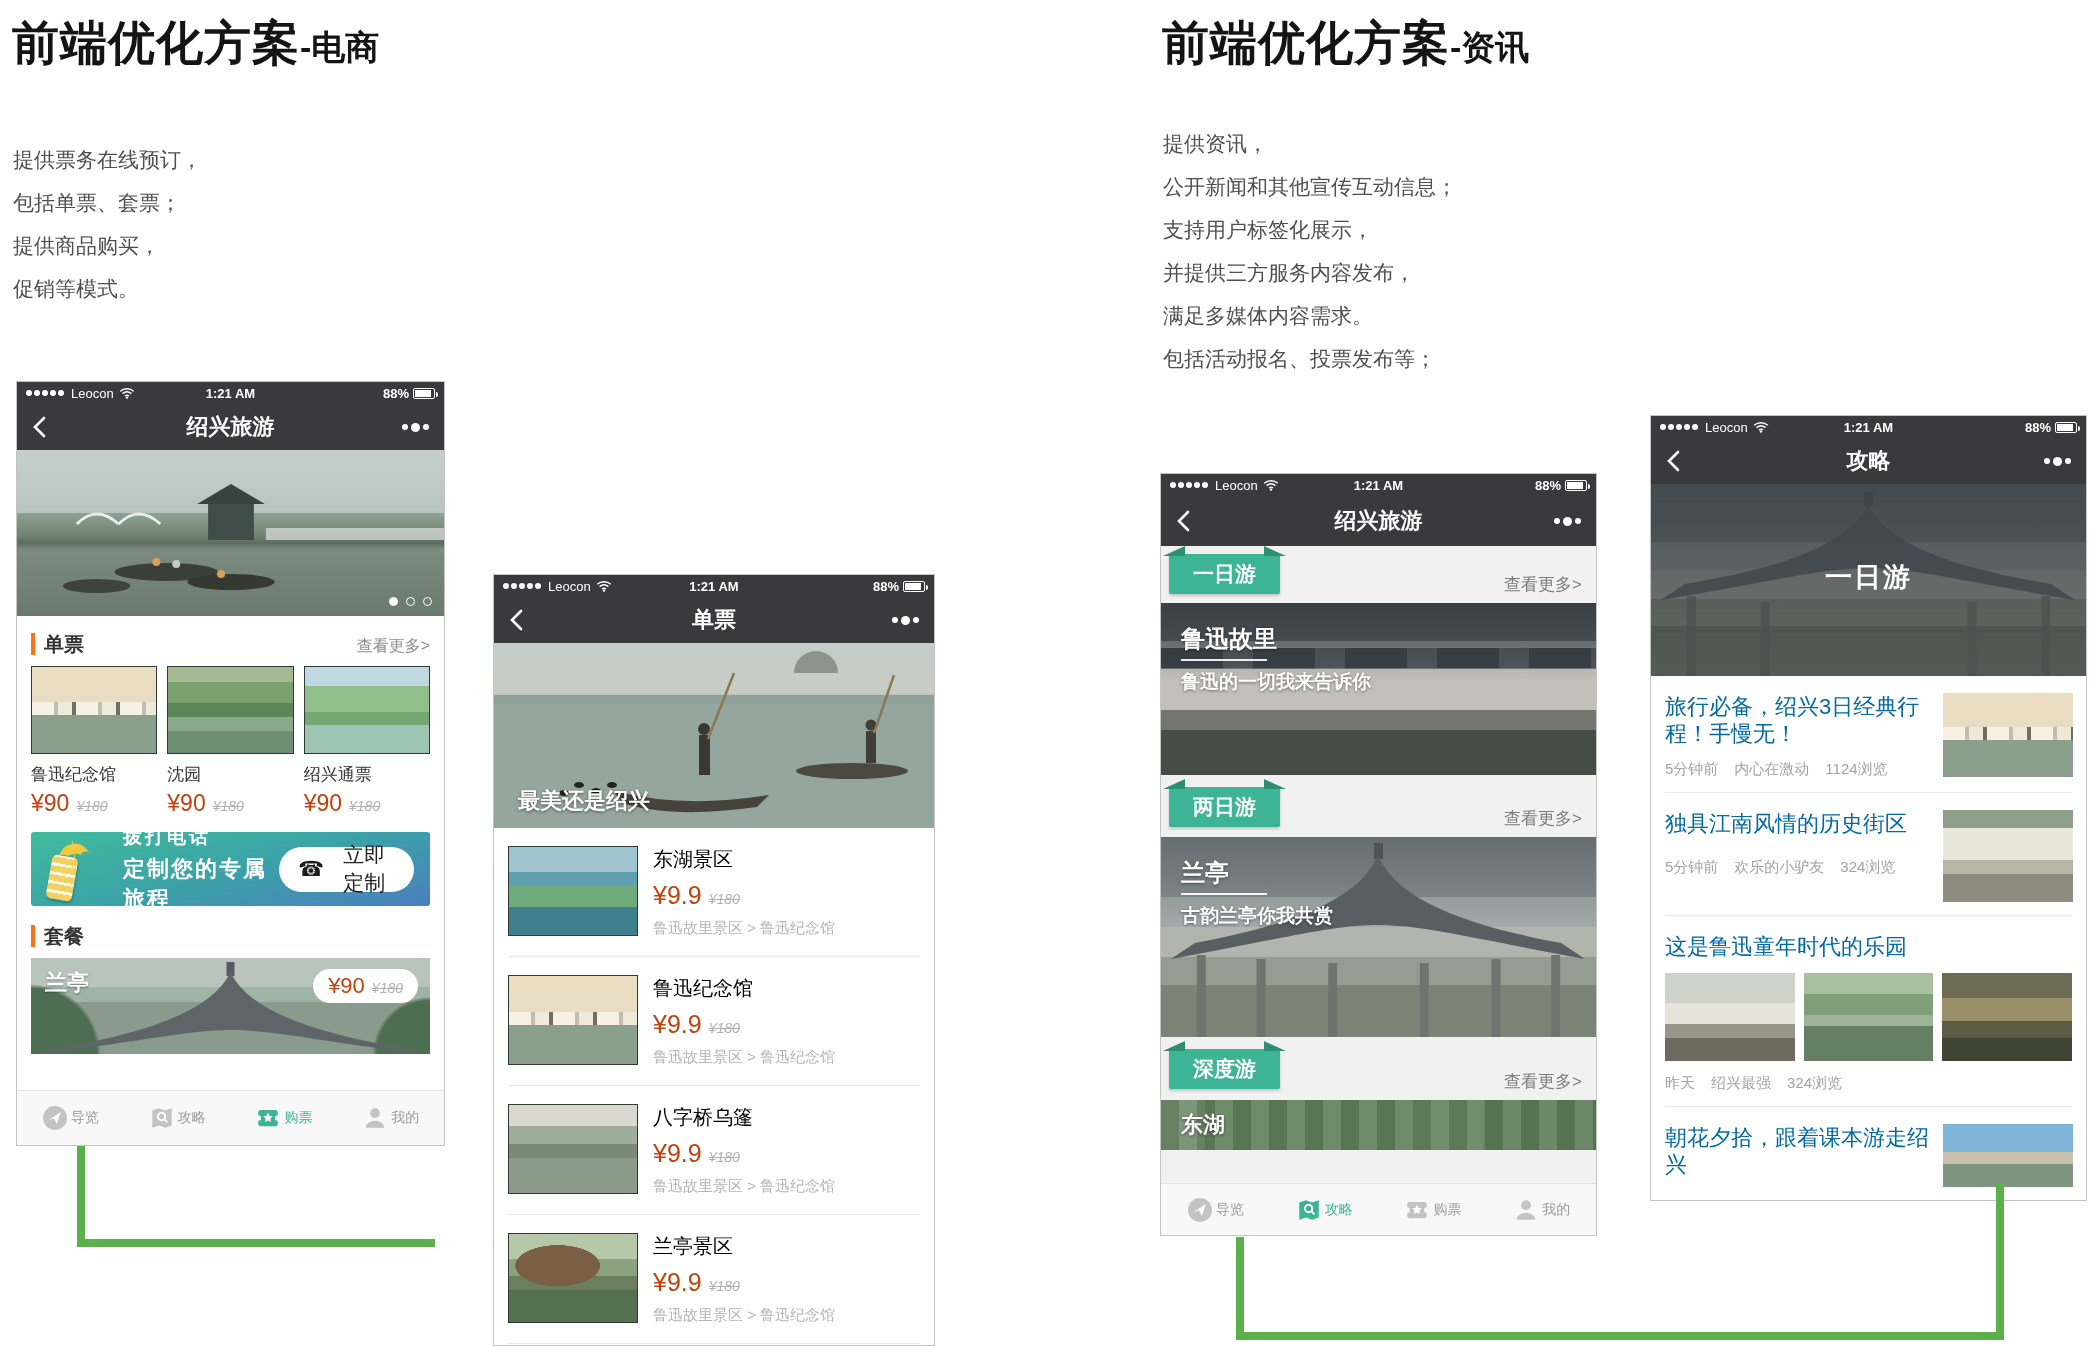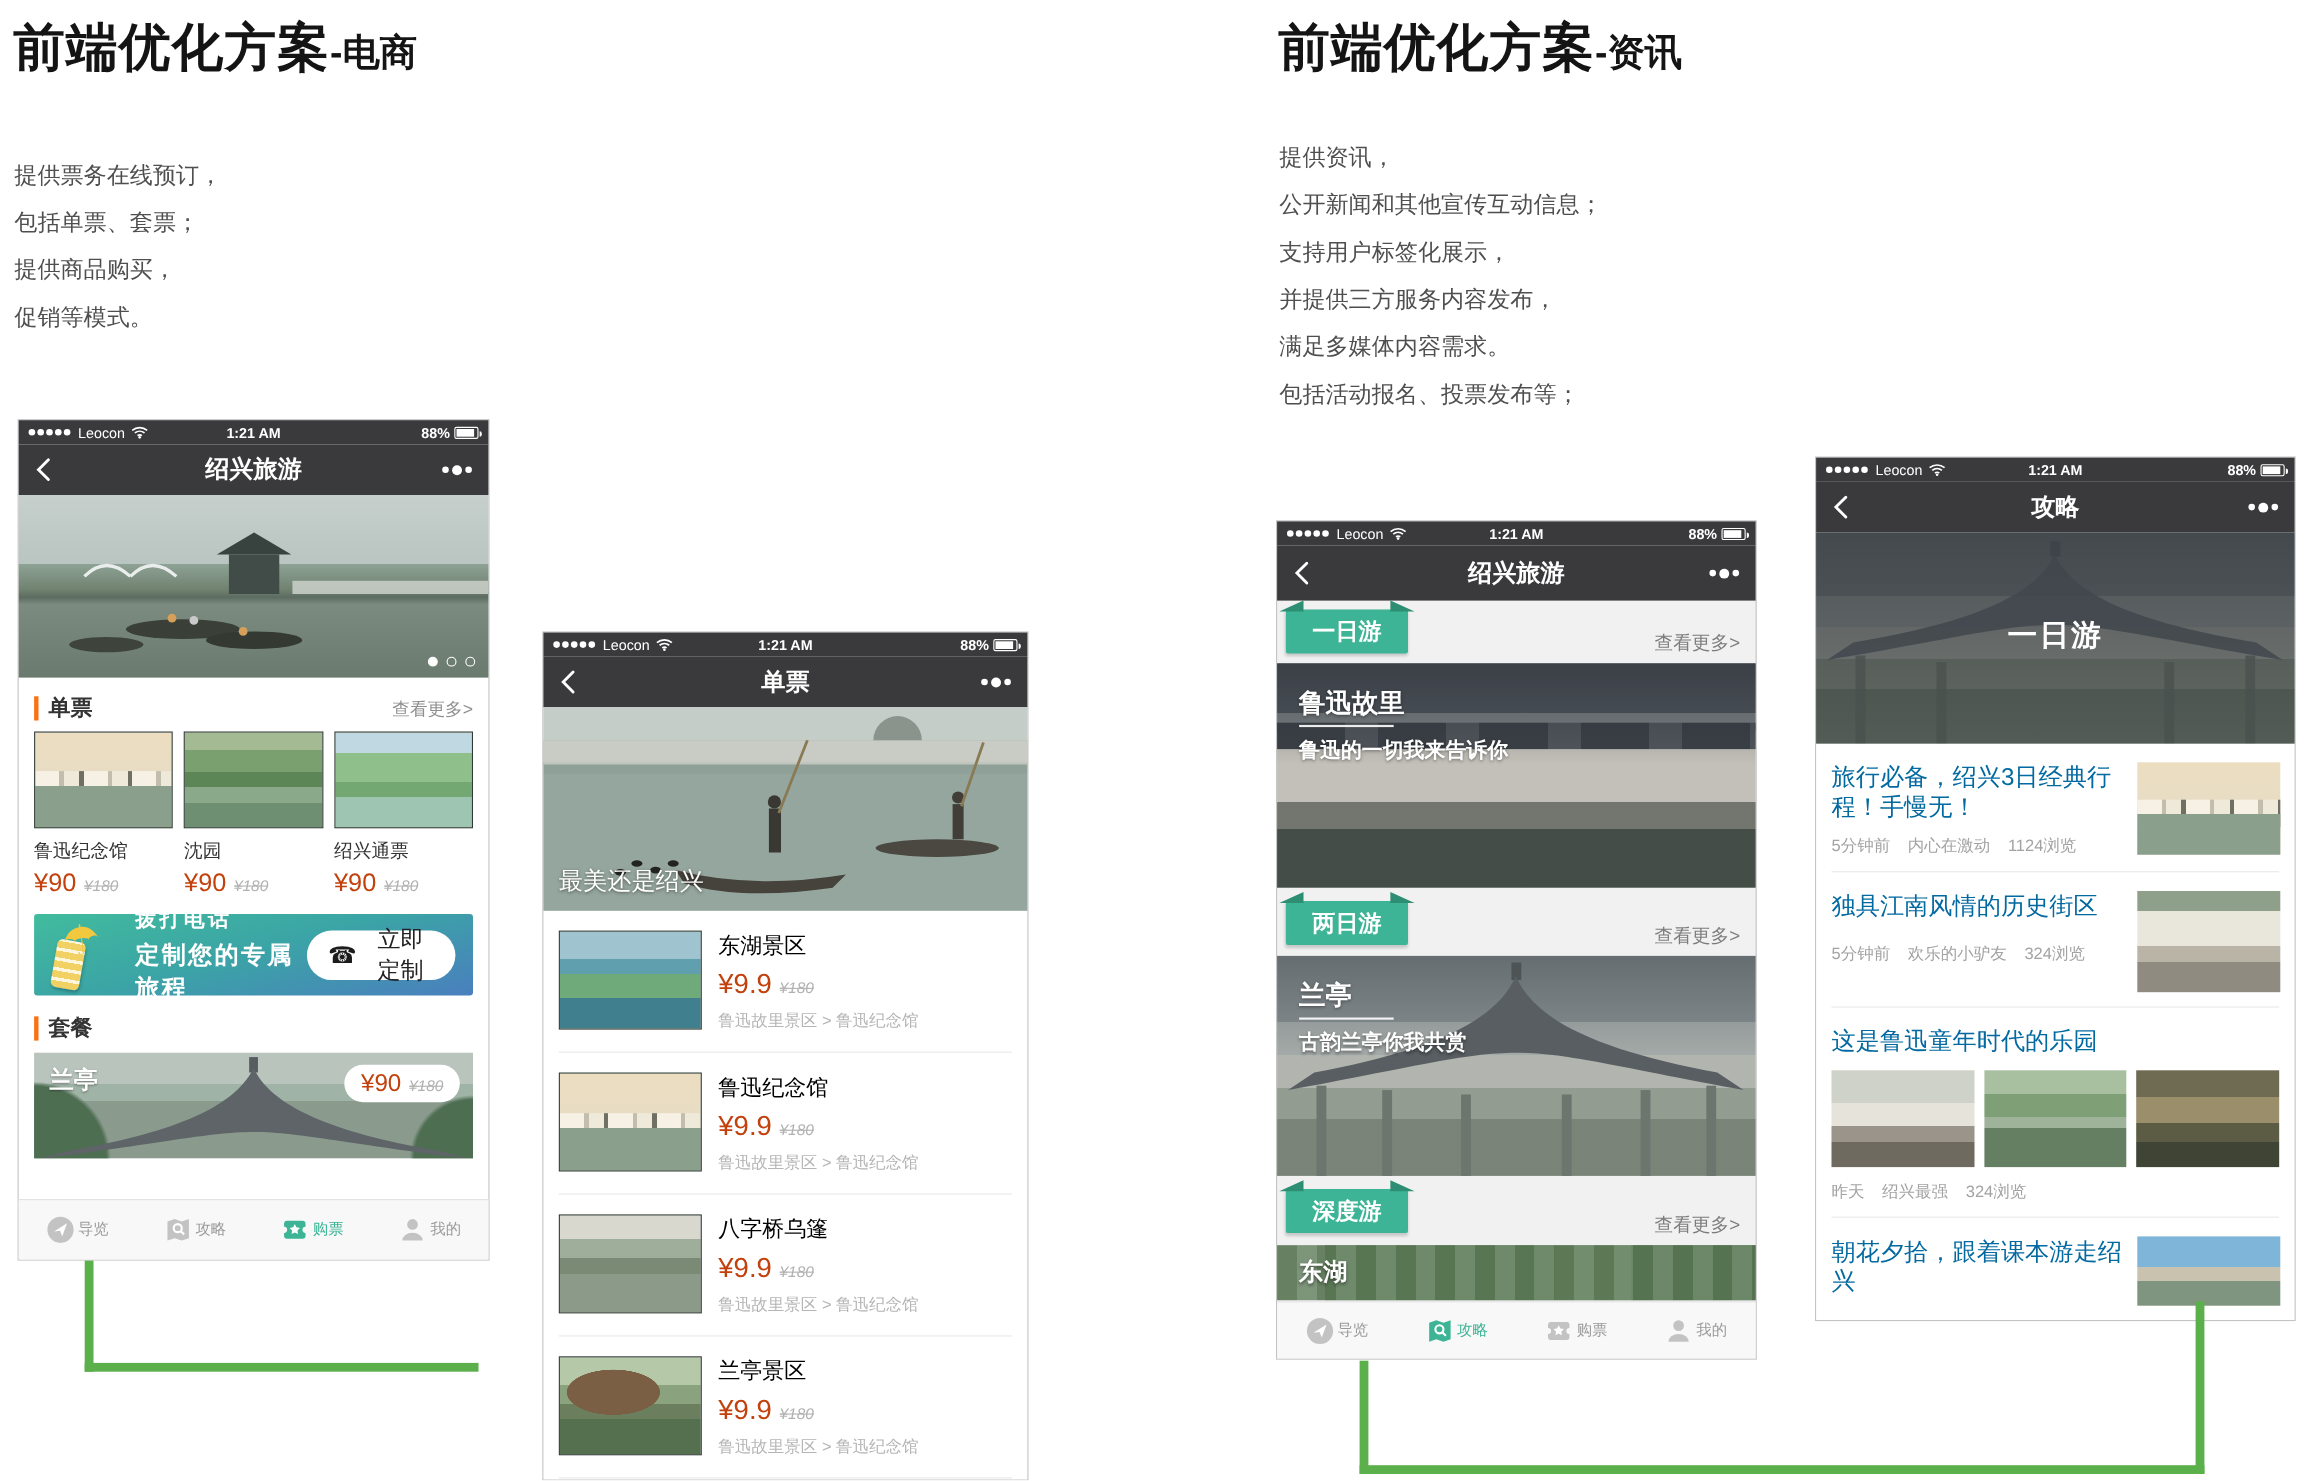--- a/index.html
+++ b/index.html
@@ -79,21 +79,21 @@
 .pricepill{position:absolute;right:12px;top:11px;background:#fff;border-radius:18px;padding:4px 15px;display:flex;align-items:baseline;gap:7px}
 .pricepill .price{font-size:22px}
 .pricepill .oldp{font-size:14px}
 
 .tabbar{position:absolute;left:0;right:0;bottom:0;height:55px;background:#f8f8f8;border-top:1px solid #e3e3e3;display:flex}
 .tab{flex:1;display:flex;flex-direction:row;align-items:center;justify-content:center;gap:3px;cursor:pointer}
 .tab .tlabel{font-size:14px;color:#9b9b9b}
 .tab.active .tlabel{color:#3cb495}
 
 .hero2{height:185px}
-.hero-cap{position:absolute;left:14px;bottom:12px;color:#fff;font-size:22px;font-weight:400;text-shadow:0 1px 3px rgba(0,0,0,.5)}
+.hero-cap{position:absolute;left:24px;bottom:12px;color:#fff;font-size:22px;font-weight:700;text-shadow:0 1px 3px rgba(0,0,0,.5)}
 .tlist{padding:0 14px}
 .titem{display:flex;padding:18px 0;border-bottom:1px solid #e8e8e8;cursor:pointer}
 .titem .thumb{width:130px;height:90px;flex:none;border:1px solid #2e3a33}
 .tinfo{padding-left:15px}
 .tinfo .tname{font-size:20px;color:#000000}
 .tinfo .prow{margin-top:8px}
 .tinfo .price{font-size:25px}
 .crumb{margin-top:9px;font-size:15px;color:#b5b5b5}
 
 #phone3{background:#f1f1f1}
@@ -436,21 +436,21 @@
       <span class="morebtn">
           <span class="d"></span>
           <span class="d m"></span>
           <span class="d"></span>
         </span>
     </div>
     <div class="strip">
       <span class="ribbon">一日游</span>
       <span class="more">查看更多&gt;</span>
     </div>
-    <div class="ph tourcard ph-whitewall-dusk" style="height:204px">
+    <div class="ph tourcard ph-whitewall-dusk" style="height:172px">
       <span class="tc-title">鲁迅故里</span>
       <span class="tc-rule"></span>
       <span class="tc-sub">鲁迅的一切我来告诉你</span>
     </div>
     <div class="strip" style="height:62px">
       <span class="ribbon" style="top:12px">两日游</span>
       <span class="more">查看更多&gt;</span>
     </div>
     <div class="ph tourcard ph-pavilion" style="height:200px">
       <svg viewBox="0 0 437 200" preserveAspectRatio="none">

